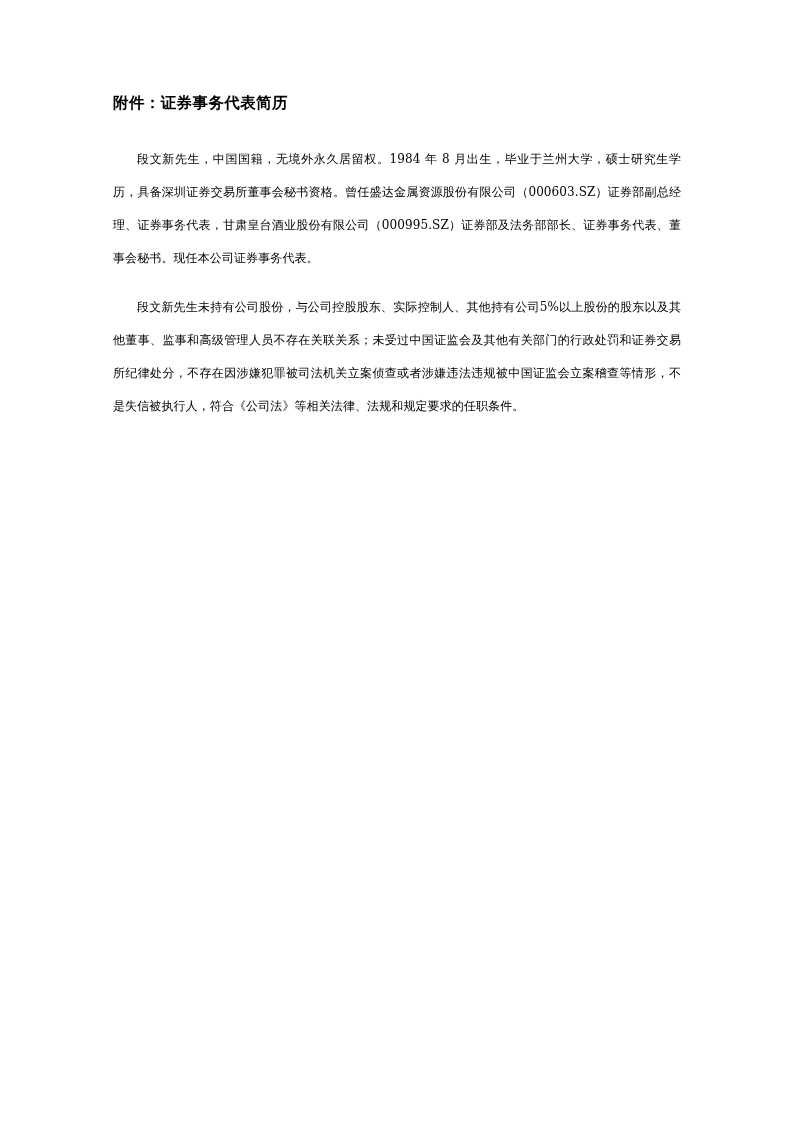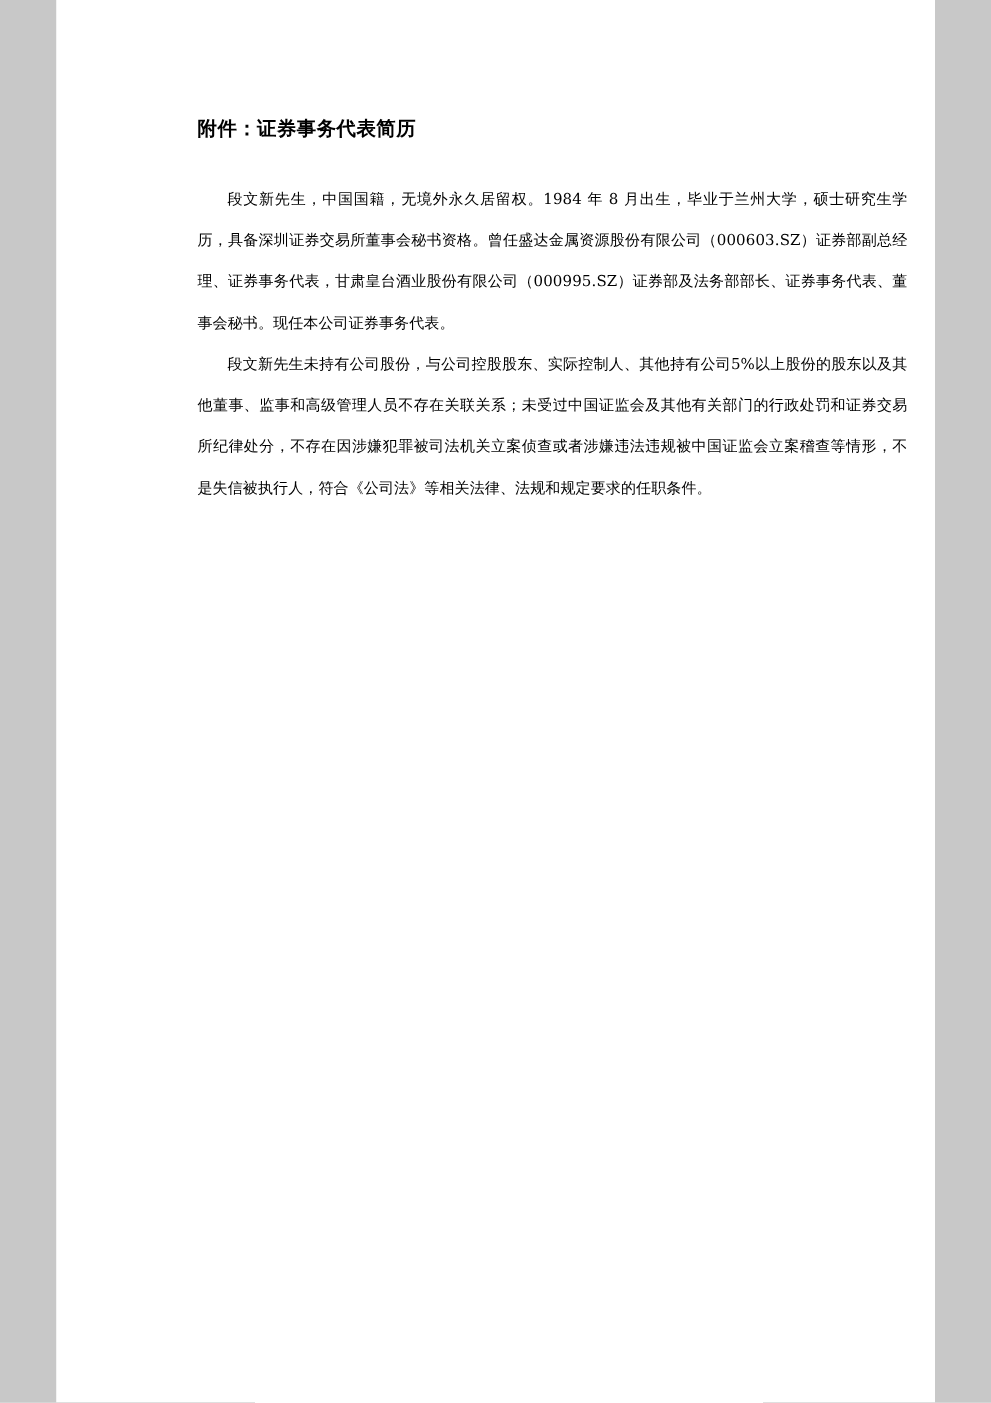--- a/index.html
+++ b/index.html
@@ -1,21 +1,21 @@
 <!DOCTYPE html>
 <html><head>
 <meta charset="utf-8">
 <style>
   html, body {
     margin: 0;
     padding: 0;
     background: #c8c8c8;
   }
   .page {
-    width: 703px;
+    width: 793px;
     height: 1122px;
     background: #ffffff;
     margin: 0 auto;
     position: relative;
     box-sizing: border-box;
     overflow: hidden;
   }
   .content {
     position: absolute;
     left: 113px;
@@ -39,21 +39,21 @@
     text-align: justify;
     text-justify: inter-ideograph;
     text-indent: 2em;
     margin: 0;
     letter-spacing: 0.1px;
   }
   .para.first {
     margin-top: 28px;
   }
   .para.second {
-    margin-top: 0px;
+    margin-top: 16px;
   }
 </style>
 </head>
 <body>
 
 <div class="page">
   <div class="content">
     <h1 class="doc-title">附件：证券事务代表简历</h1>
     <p class="para first">段文新先生，中国国籍，无境外永久居留权。1984 年 8 月出生，毕业于兰州大学，硕士研究生学历，具备深圳证券交易所董事会秘书资格。曾任盛达金属资源股份有限公司（000603.SZ）证券部副总经理、证券事务代表，甘肃皇台酒业股份有限公司（000995.SZ）证券部及法务部部长、证券事务代表、董事会秘书。现任本公司证券事务代表。</p>
     <p class="para second">段文新先生未持有公司股份，与公司控股股东、实际控制人、其他持有公司5%以上股份的股东以及其他董事、监事和高级管理人员不存在关联关系；未受过中国证监会及其他有关部门的行政处罚和证券交易所纪律处分，不存在因涉嫌犯罪被司法机关立案侦查或者涉嫌违法违规被中国证监会立案稽查等情形，不是失信被执行人，符合《公司法》等相关法律、法规和规定要求的任职条件。</p>

